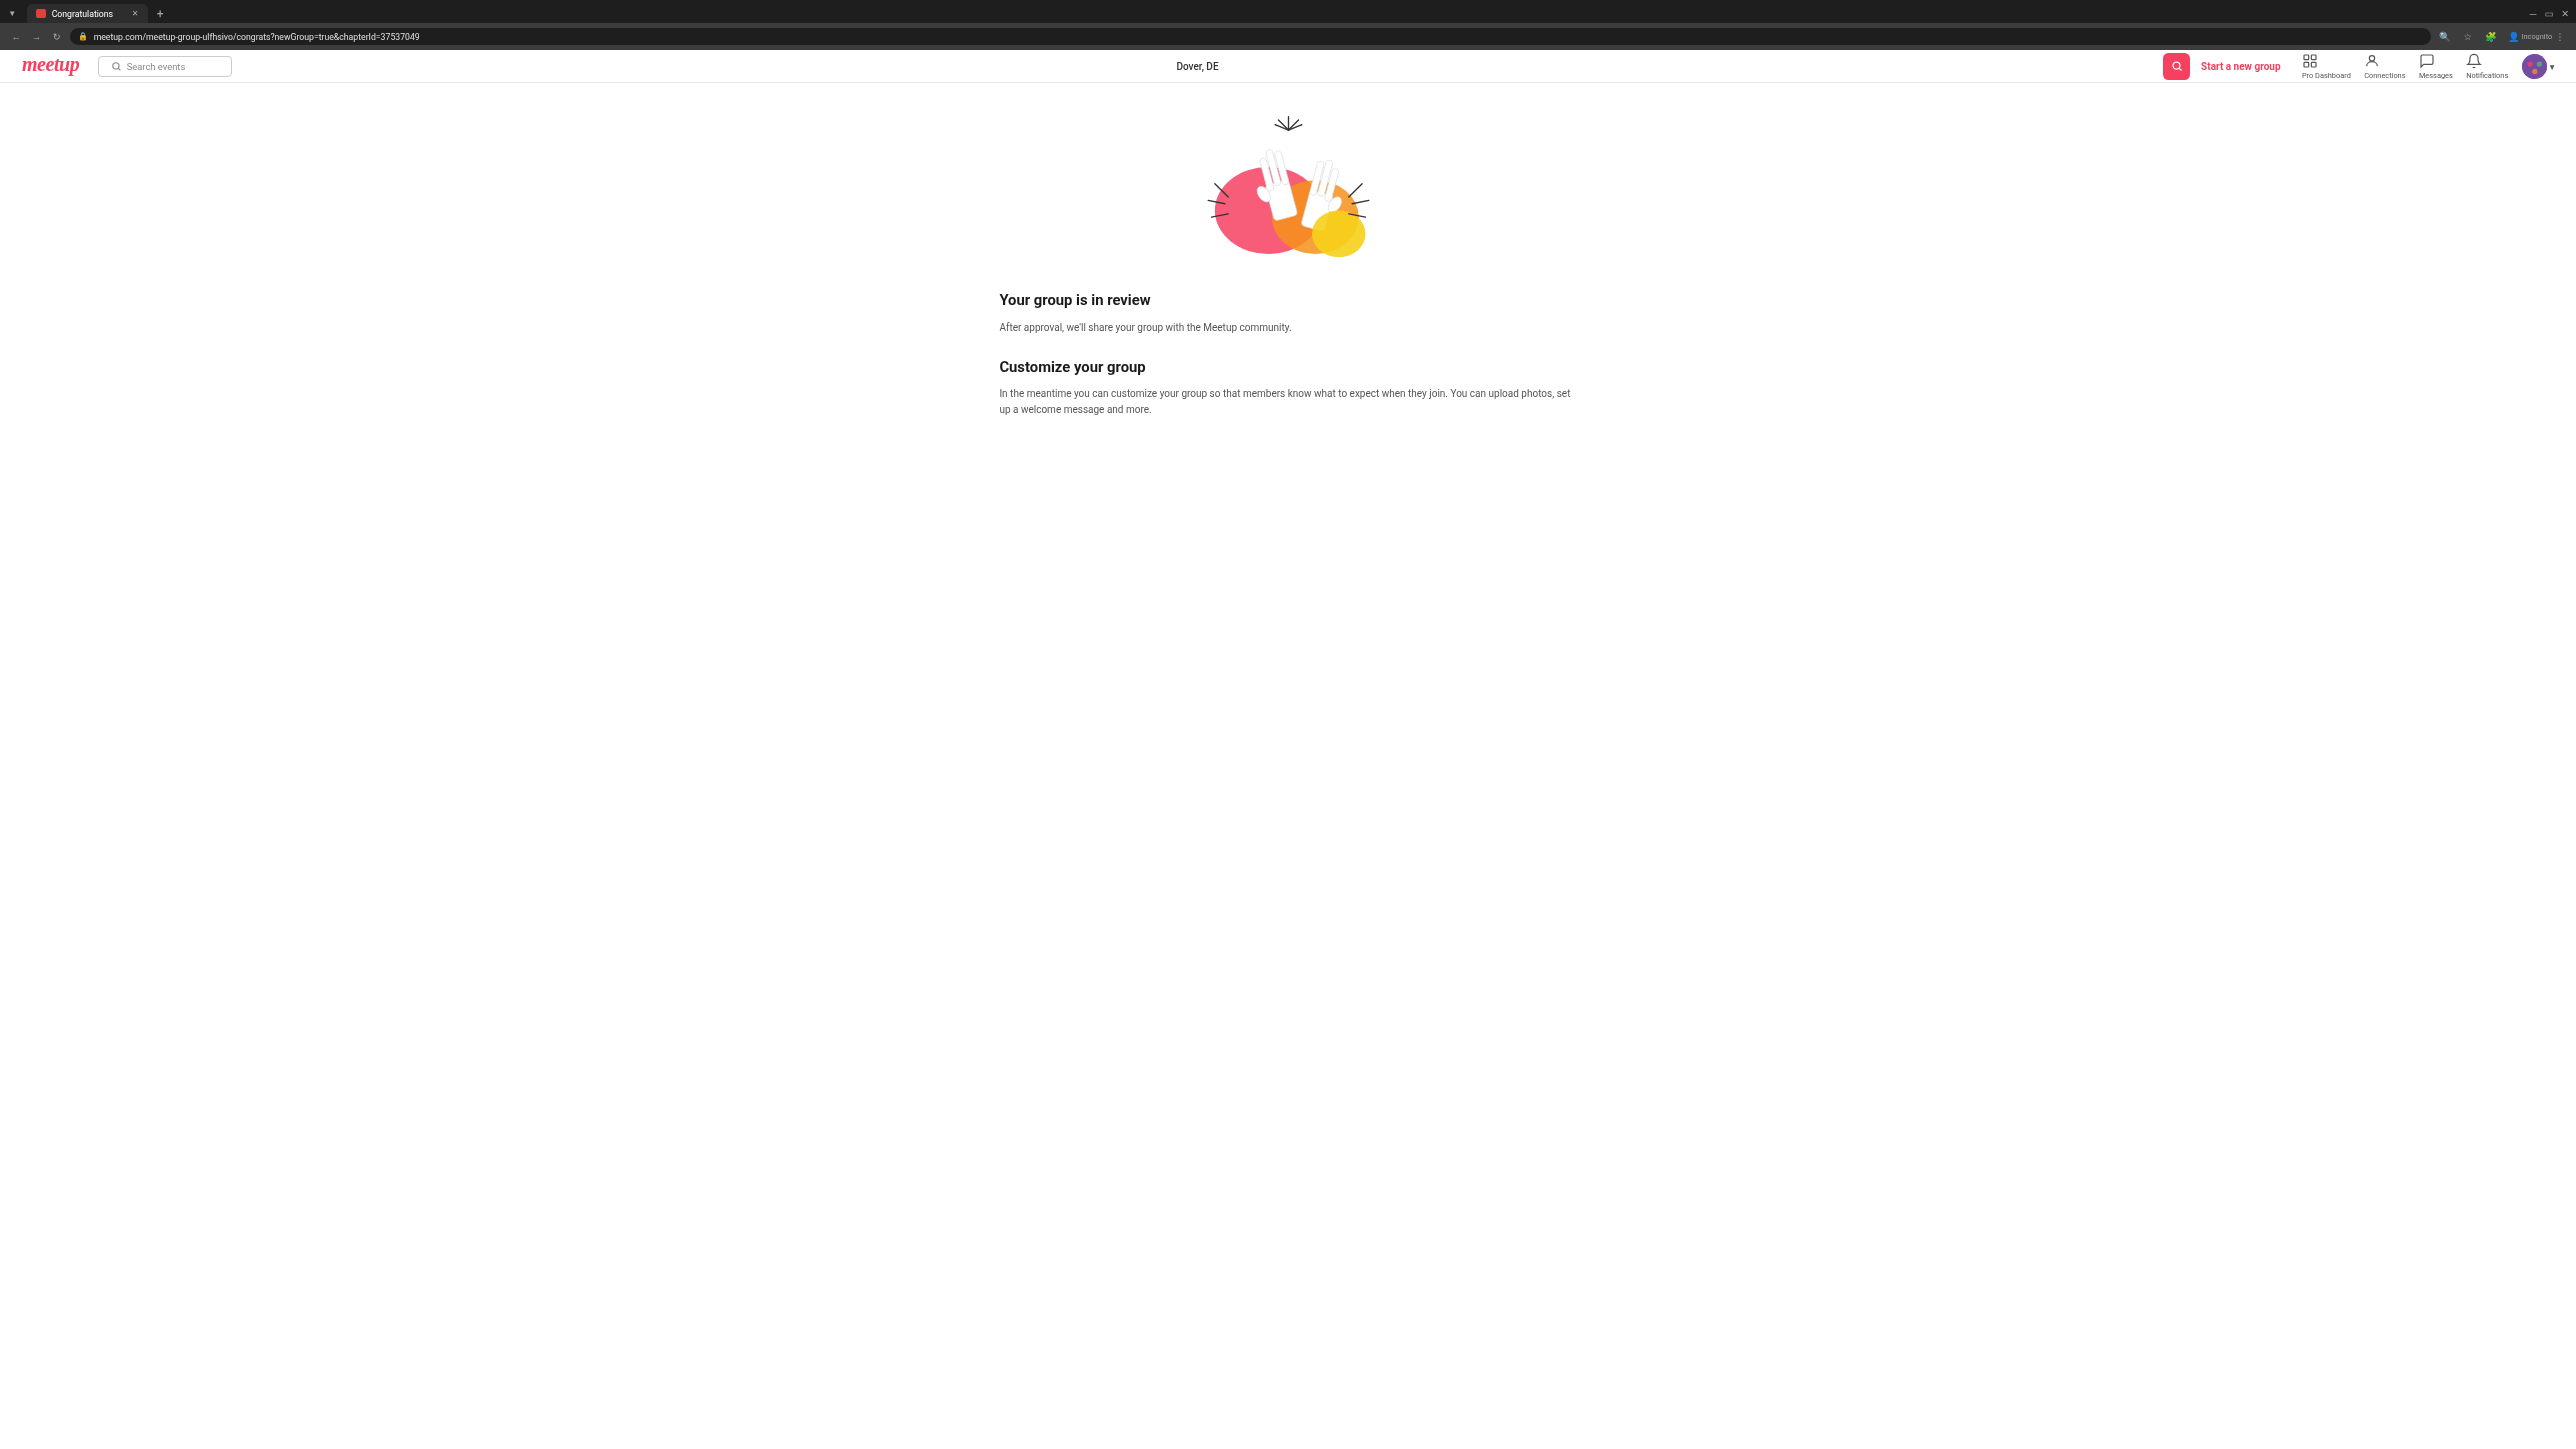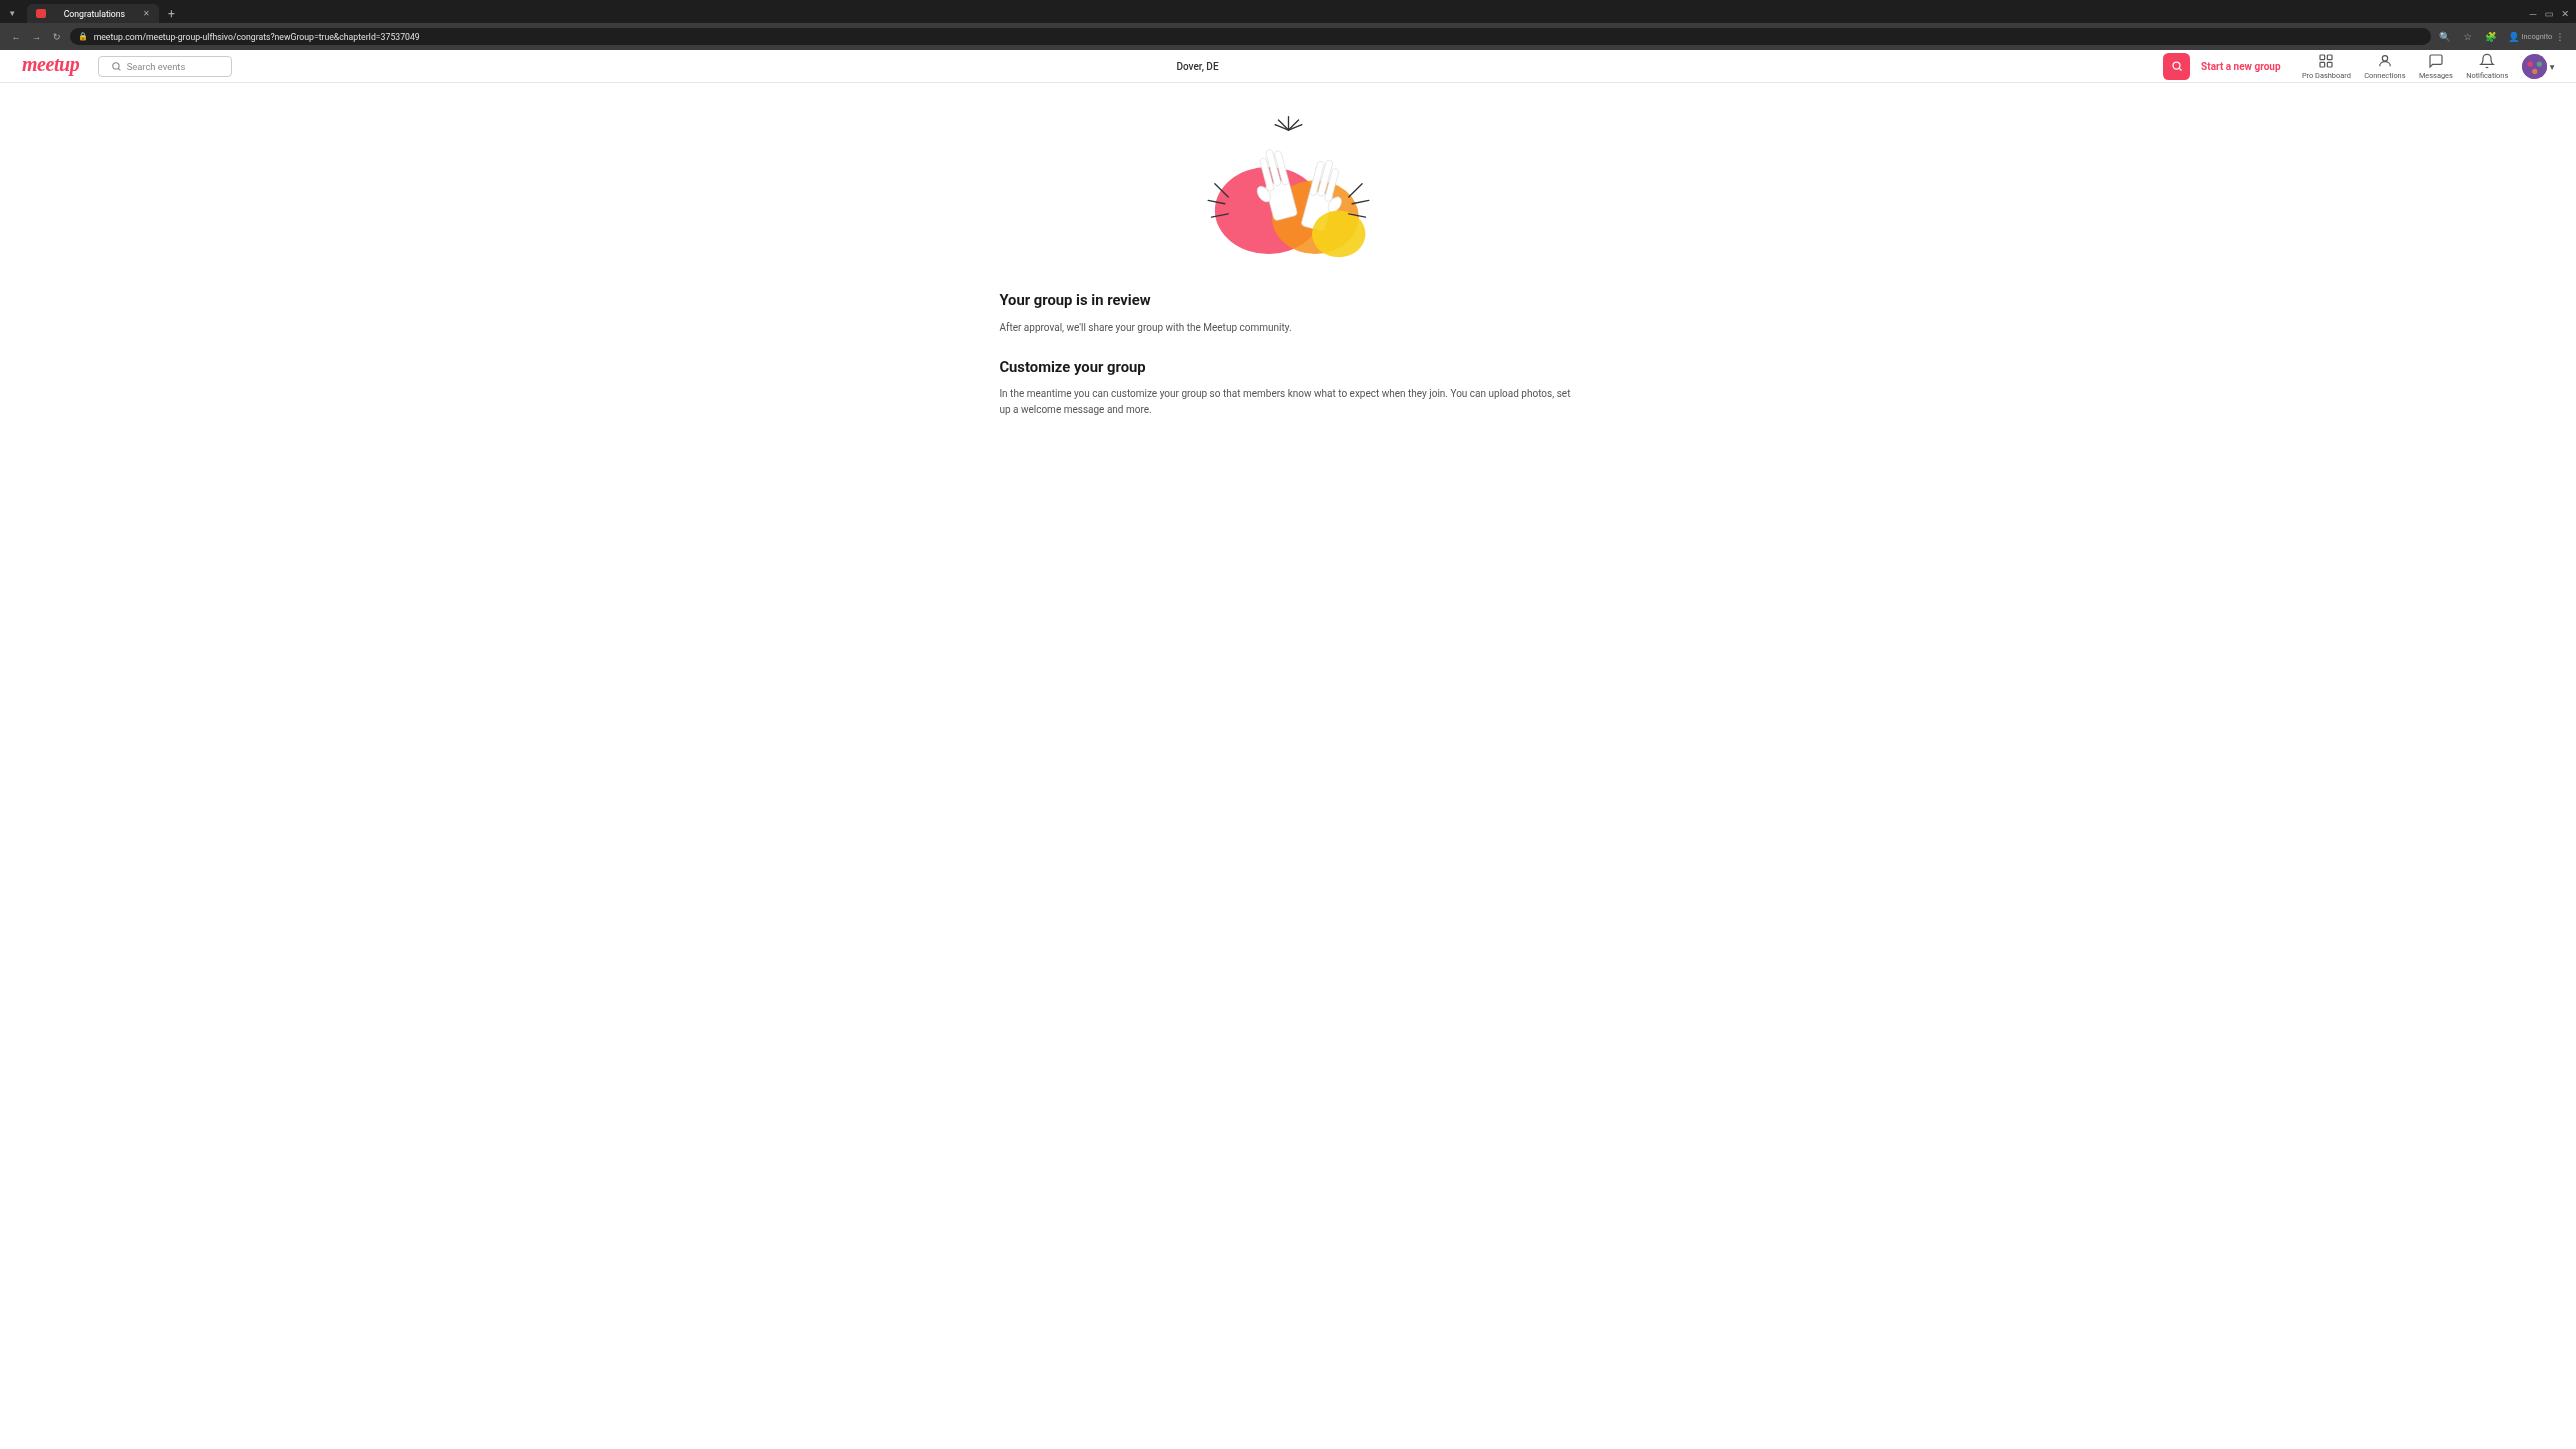--- a/index.html
+++ b/index.html
@@ -40,21 +40,21 @@
       justify-content: center;
       color: #aaa;
       font-size: 8px;
       cursor: pointer;
       border-radius: 2px;
     }
 
     .browser-tab {
       display: flex;
       align-items: center;
-      gap: 18px;
+      gap: 6px;
       background: #2d2d2d;
       color: #fff;
       padding: 4.7px 9.4px;
       border-radius: 5.4px 5.4px 0 0;
       font-size: 8.7px;
       min-width: 121px;
       max-width: 161px;
     }
 
     .browser-tab .tab-favicon {
@@ -233,21 +233,21 @@
     .nav-icons {
       display: flex;
       align-items: center;
       gap: 13.4px;
       margin-left: 10.7px;
     }
 
     .nav-icon-item {
       display: flex;
       flex-direction: column;
-      align-items: center;
+      align-items: flex-start;
       gap: 1.3px;
       cursor: pointer;
       color: #555;
     }
 
     .nav-icon-item svg {
       width: 16px;
       height: 16px;
     }
 

